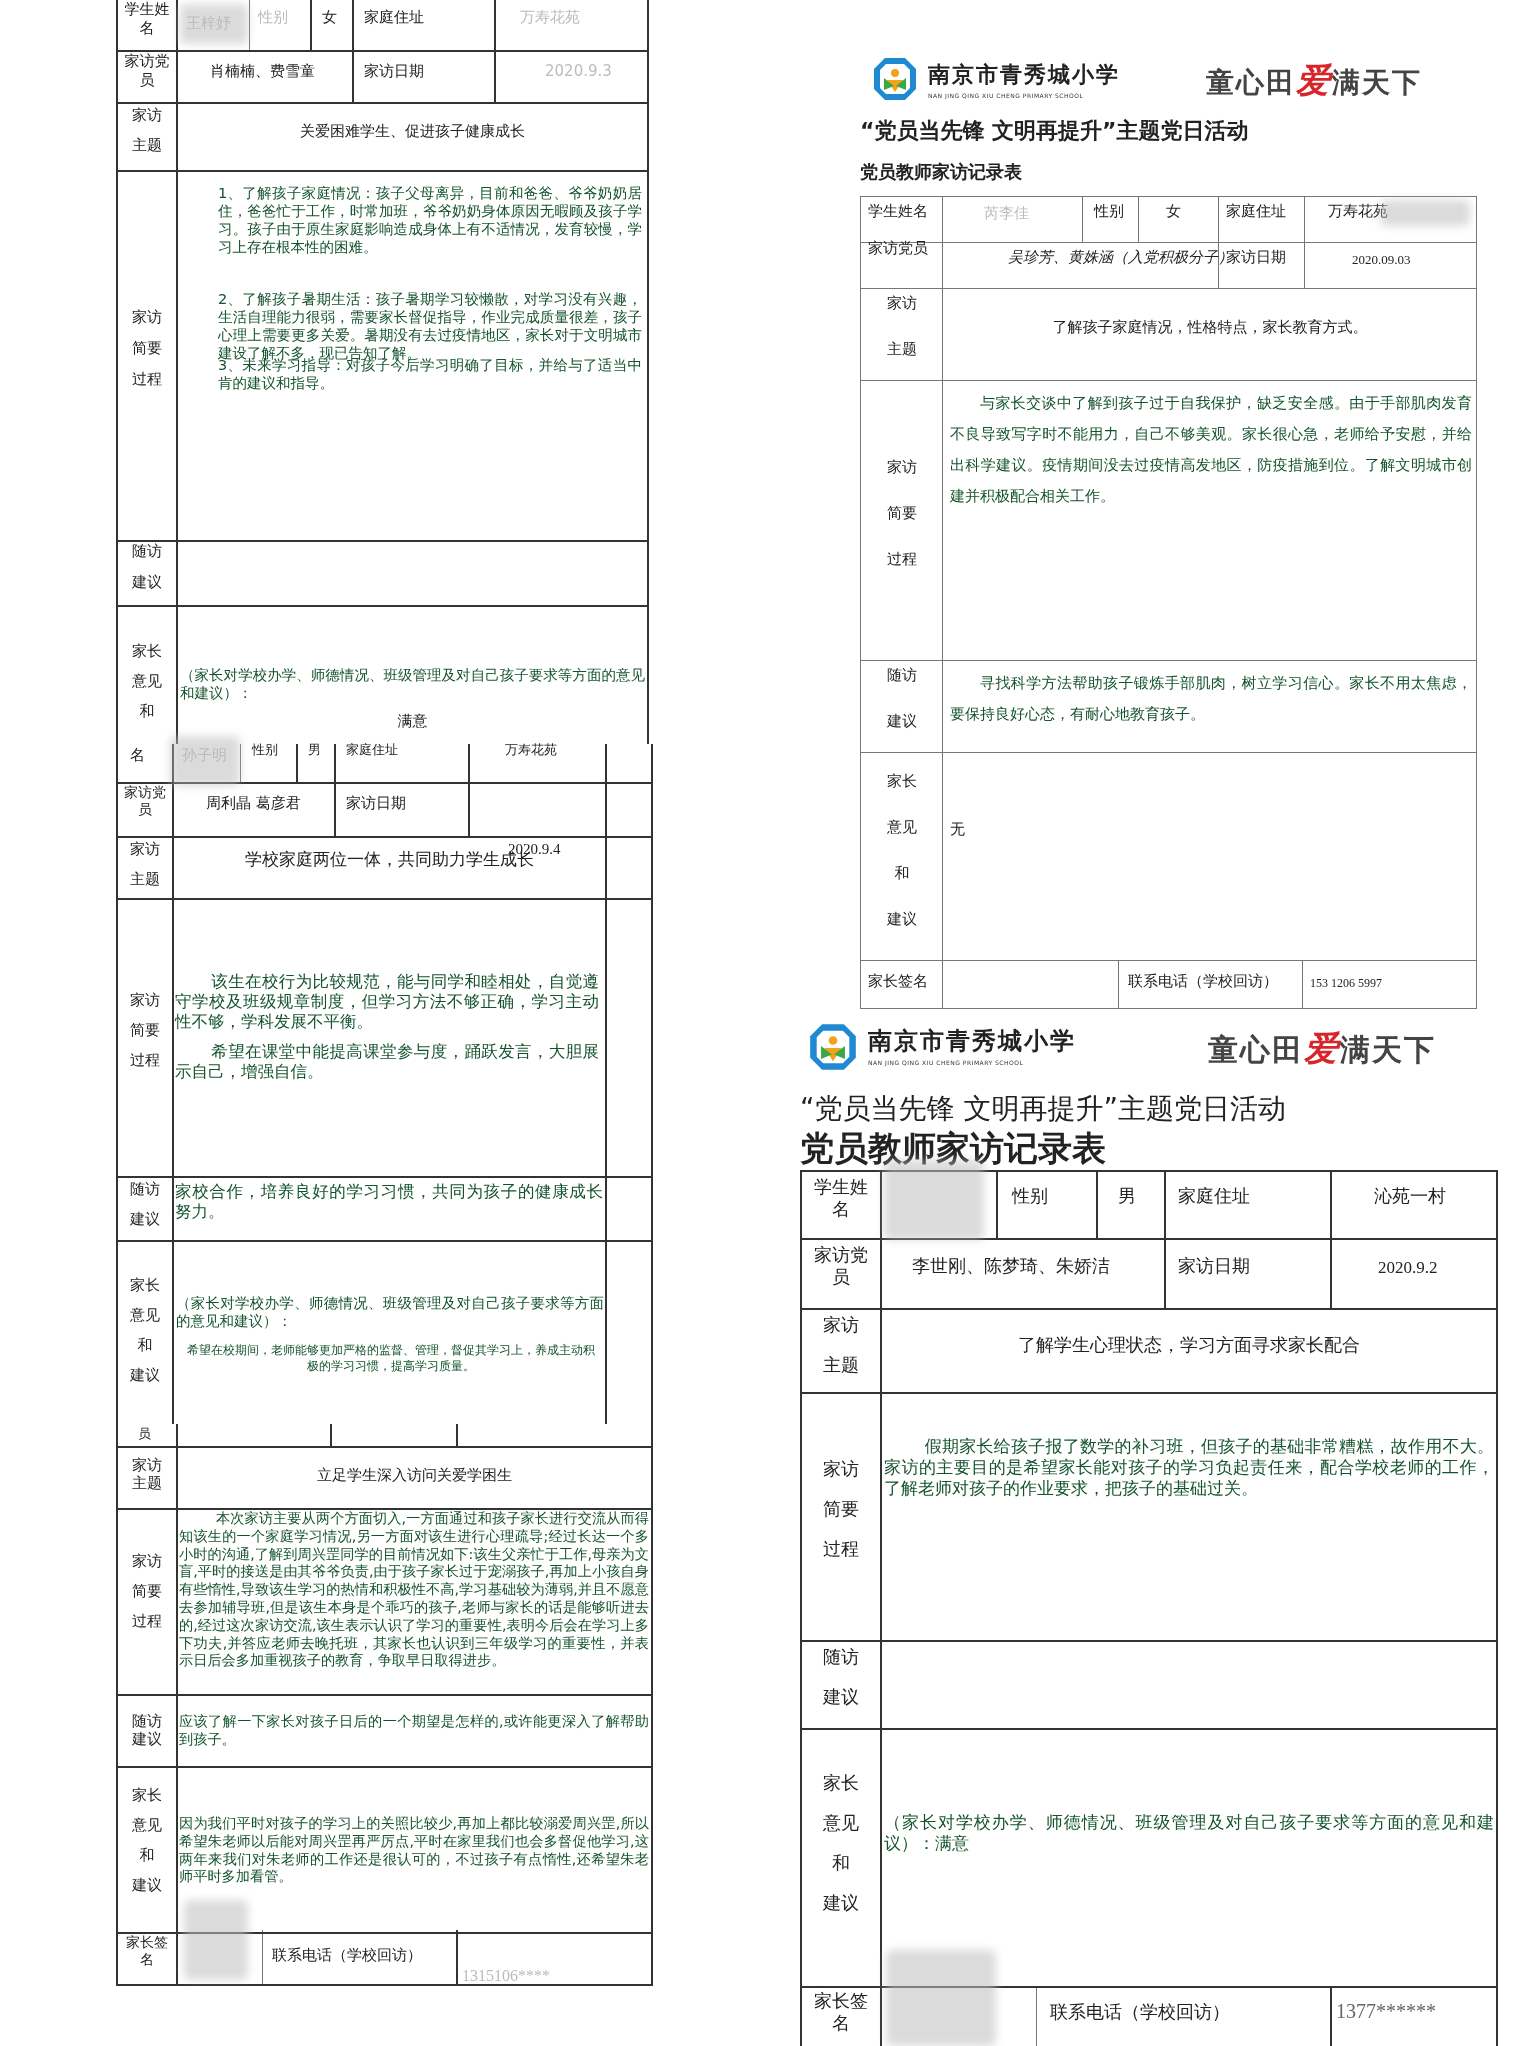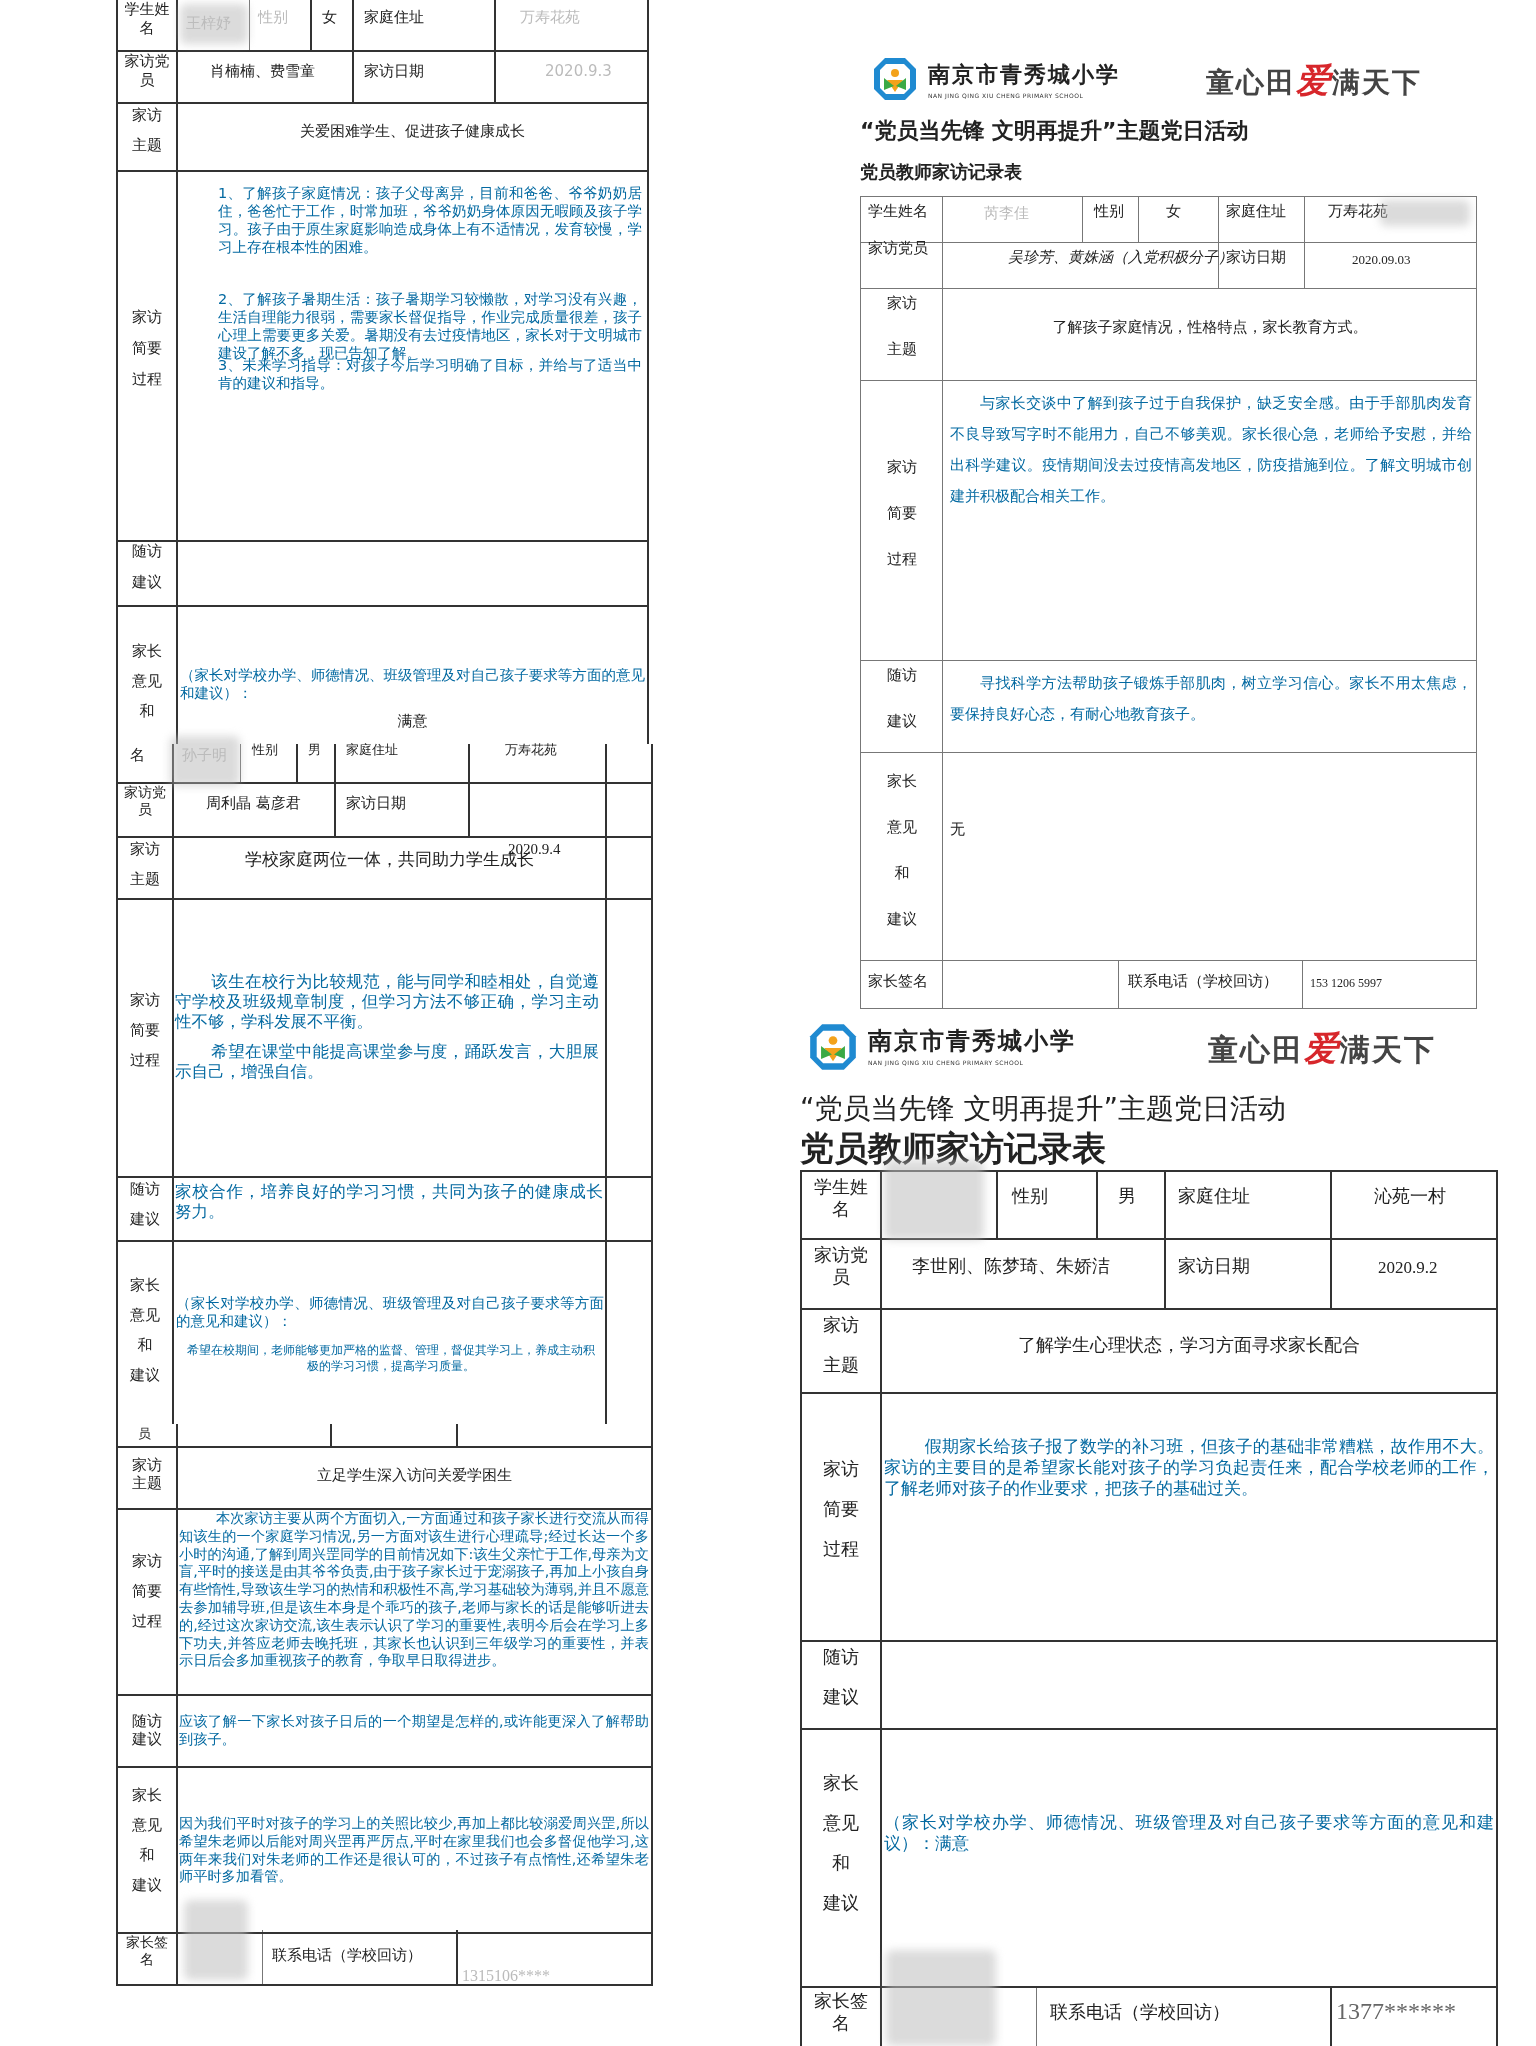--- a/index.html
+++ b/index.html
@@ -3,21 +3,21 @@
 <meta charset="utf-8">
 <style>
   html,body{margin:0;padding:0;background:#ffffff;}
   body{width:1536px;height:2046px;position:relative;overflow:hidden;font-family:"DejaVu Sans","Liberation Sans",sans-serif;color:#222;}
   .hl{position:absolute;background:#333;height:2px;}
   .vl{position:absolute;background:#333;width:2px;}
   .hl.thin{height:1px;background:#777;}
   .vl.thin{width:1px;background:#777;}
   .txt{position:absolute;font-size:15px;line-height:19px;color:#222;}
   .lbl{position:absolute;text-align:center;font-size:15px;line-height:30px;color:#222;}
-  .para{position:absolute;font-size:14.5px;line-height:18px;color:#0369a1;text-align:justify;}
+  .para{position:absolute;font-size:14.5px;line-height:18px;color:#14532d;text-align:justify;}
   .blur{position:absolute;background:rgba(190,190,190,0.55);filter:blur(4px);border-radius:6px;}
   .faded{color:#bbb;}
   .logo-row{position:absolute;display:flex;align-items:center;}
   .logo-mark{width:46px;height:46px;position:relative;}
   .school-name{font-family:"DejaVu Serif","Liberation Serif",serif;font-weight:bold;font-size:22px;letter-spacing:2px;color:#222;}
   .school-en{font-size:6px;letter-spacing:0.5px;color:#333;margin-top:2px;}
   .slogan{position:absolute;font-weight:bold;font-size:28px;color:#444;letter-spacing:2px;}
   .slogan .love{color:#d7262b;font-family:"DejaVu Serif",serif;font-style:italic;font-size:34px;}
   .title{position:absolute;font-weight:bold;color:#222;}
 </style>
@@ -318,14 +318,14 @@
   <div class="lbl" style="left:802px;top:1768px;width:78px;font-size:18px;">家长</div>
   <div class="lbl" style="left:802px;top:1808px;width:78px;font-size:18px;">意见</div>
   <div class="lbl" style="left:802px;top:1848px;width:78px;font-size:18px;">和</div>
   <div class="lbl" style="left:802px;top:1888px;width:78px;font-size:18px;">建议</div>
   <div class="para" style="left:884px;top:1812px;width:610px;font-size:17px;line-height:21px;">（家长对学校办学、师德情况、班级管理及对自己孩子要求等方面的意见和建议）：满意</div>
 
   <div class="txt" style="left:802px;top:1990px;width:78px;text-align:center;white-space:pre-line;font-size:18px;line-height:22px;">家长签
 名</div>
   <div class="blur" style="left:886px;top:1950px;width:110px;height:96px;"></div>
   <div class="txt" style="left:1050px;top:2002px;font-size:18px;">联系电话（学校回访）</div>
-  <div class="txt" style="left:1336px;top:2002px;font-size:24px;font-family:'Liberation Serif',serif;color:#666;">1377******</div>
+  <div class="txt" style="left:1336px;top:2002px;font-size:20px;font-family:'Liberation Serif',serif;color:#666;">1377******</div>
 </div>
 
 </body></html>

